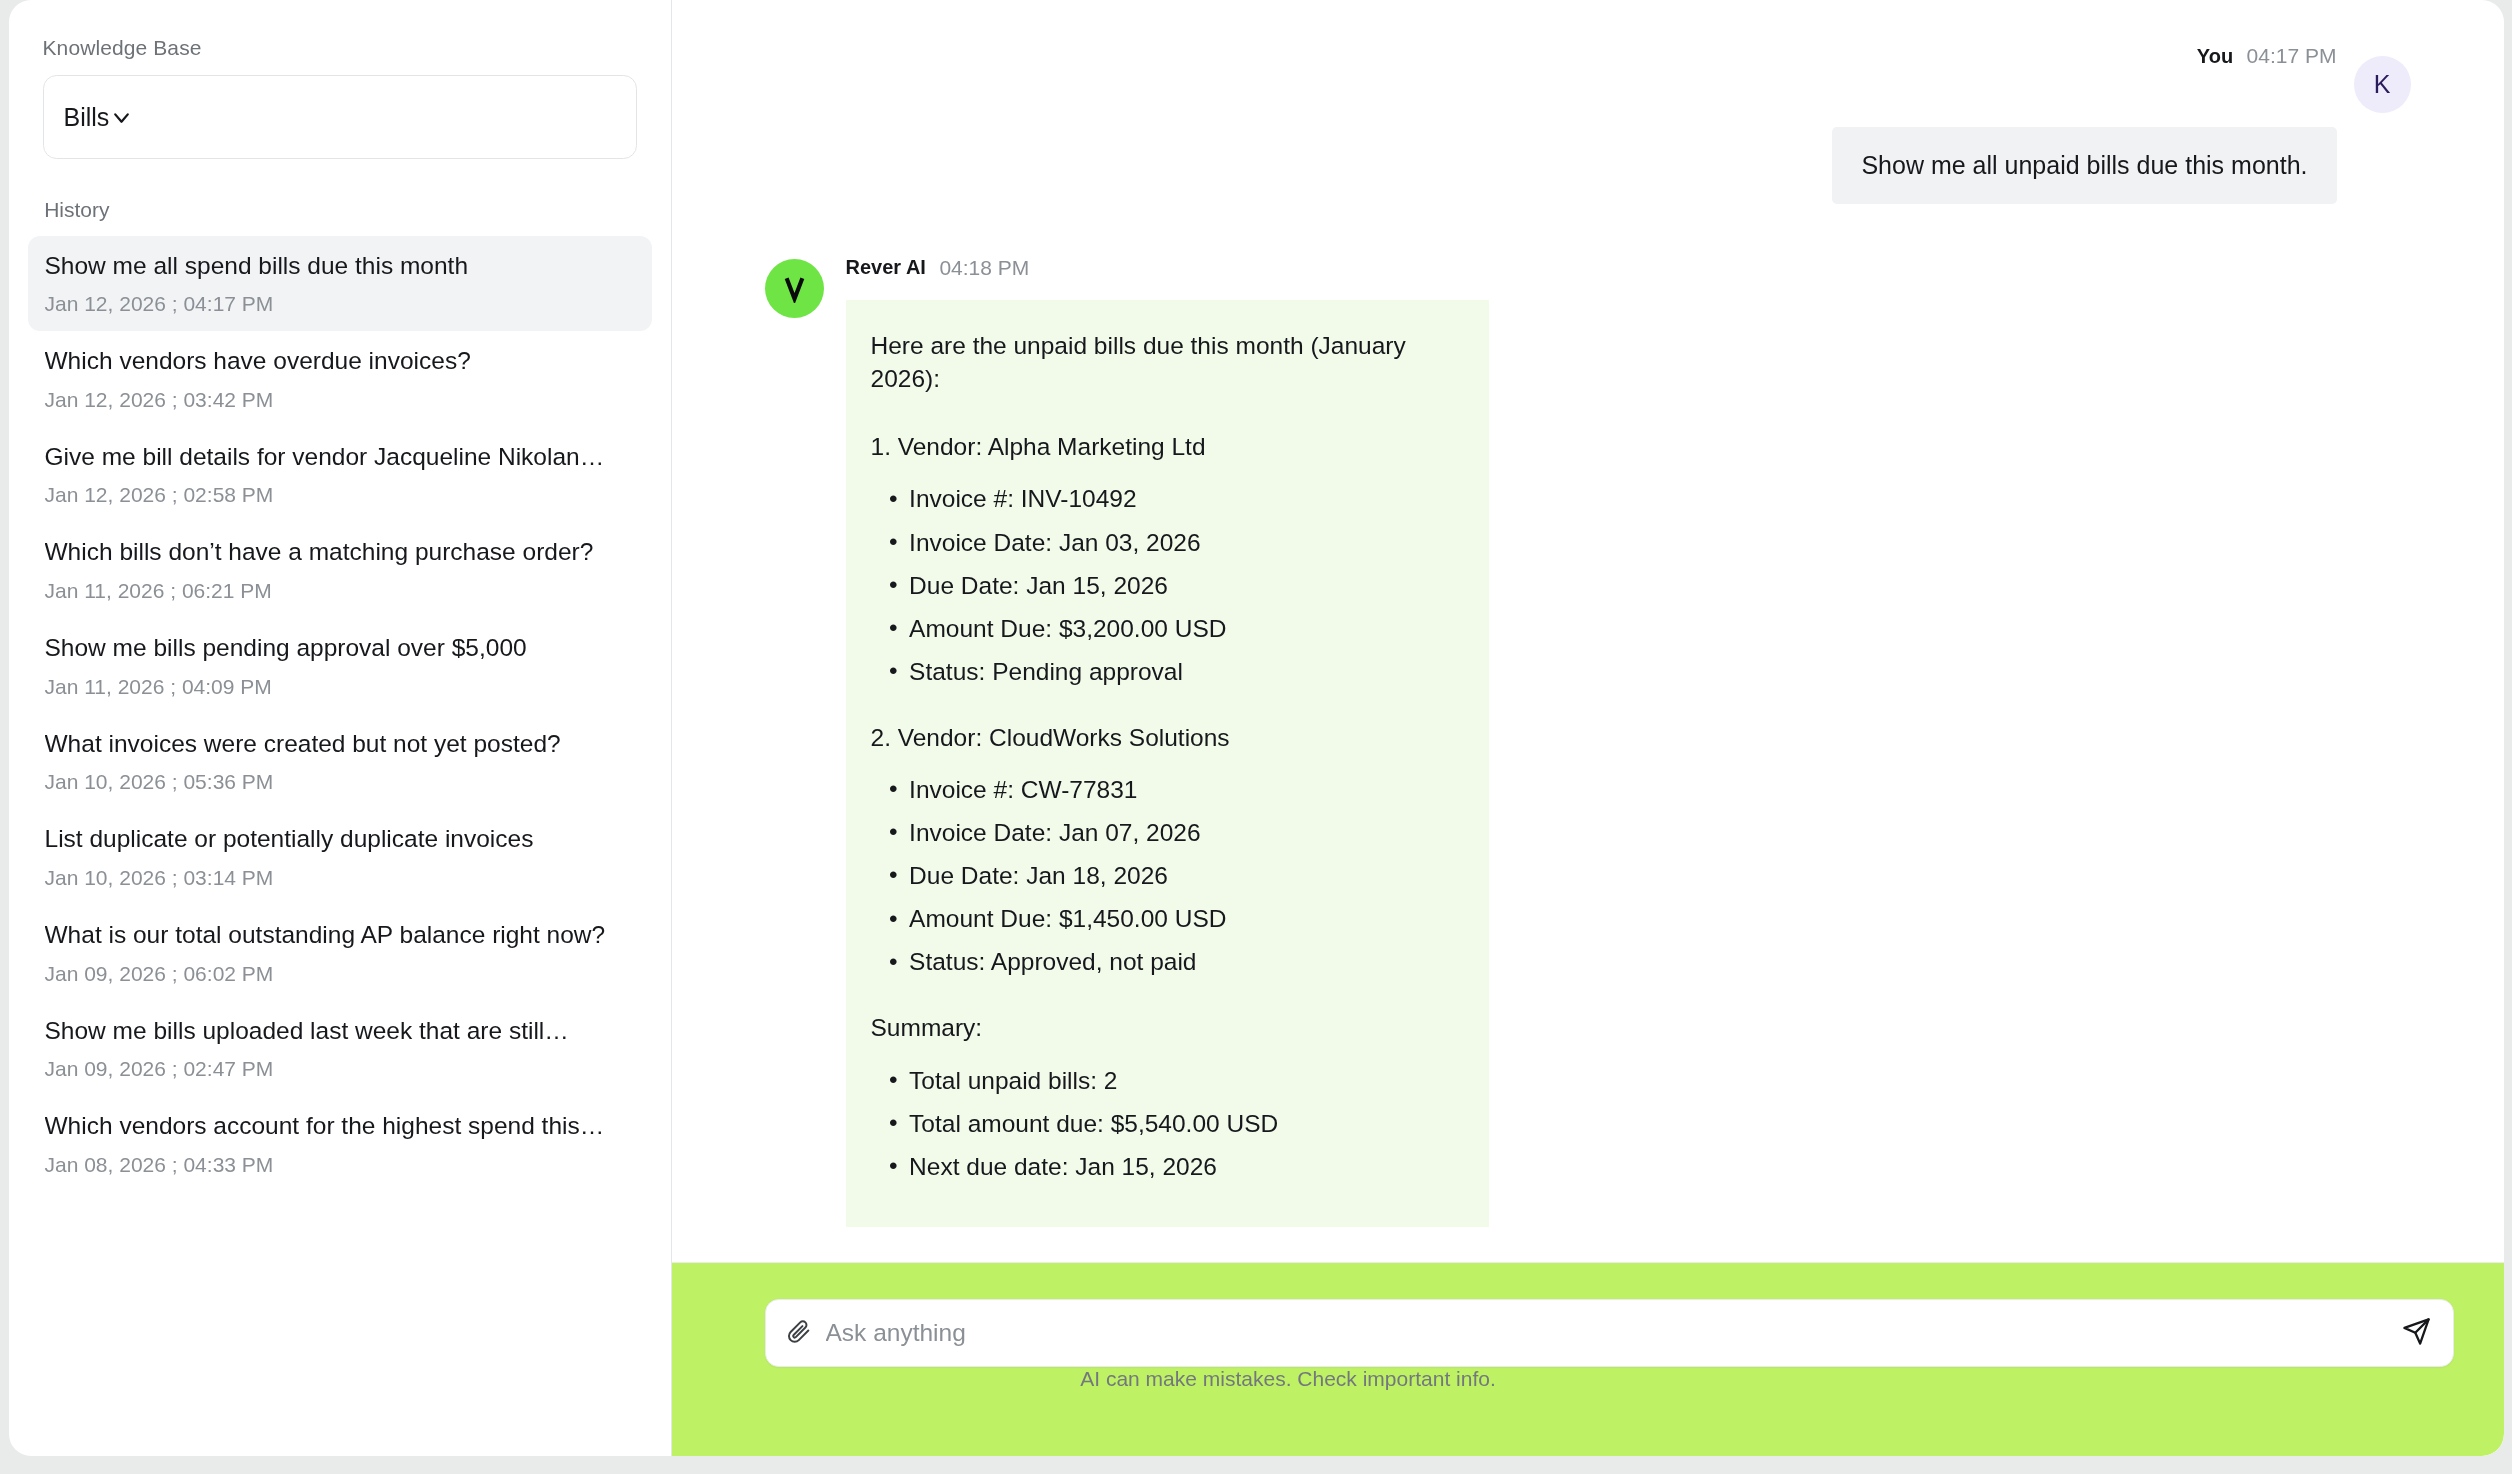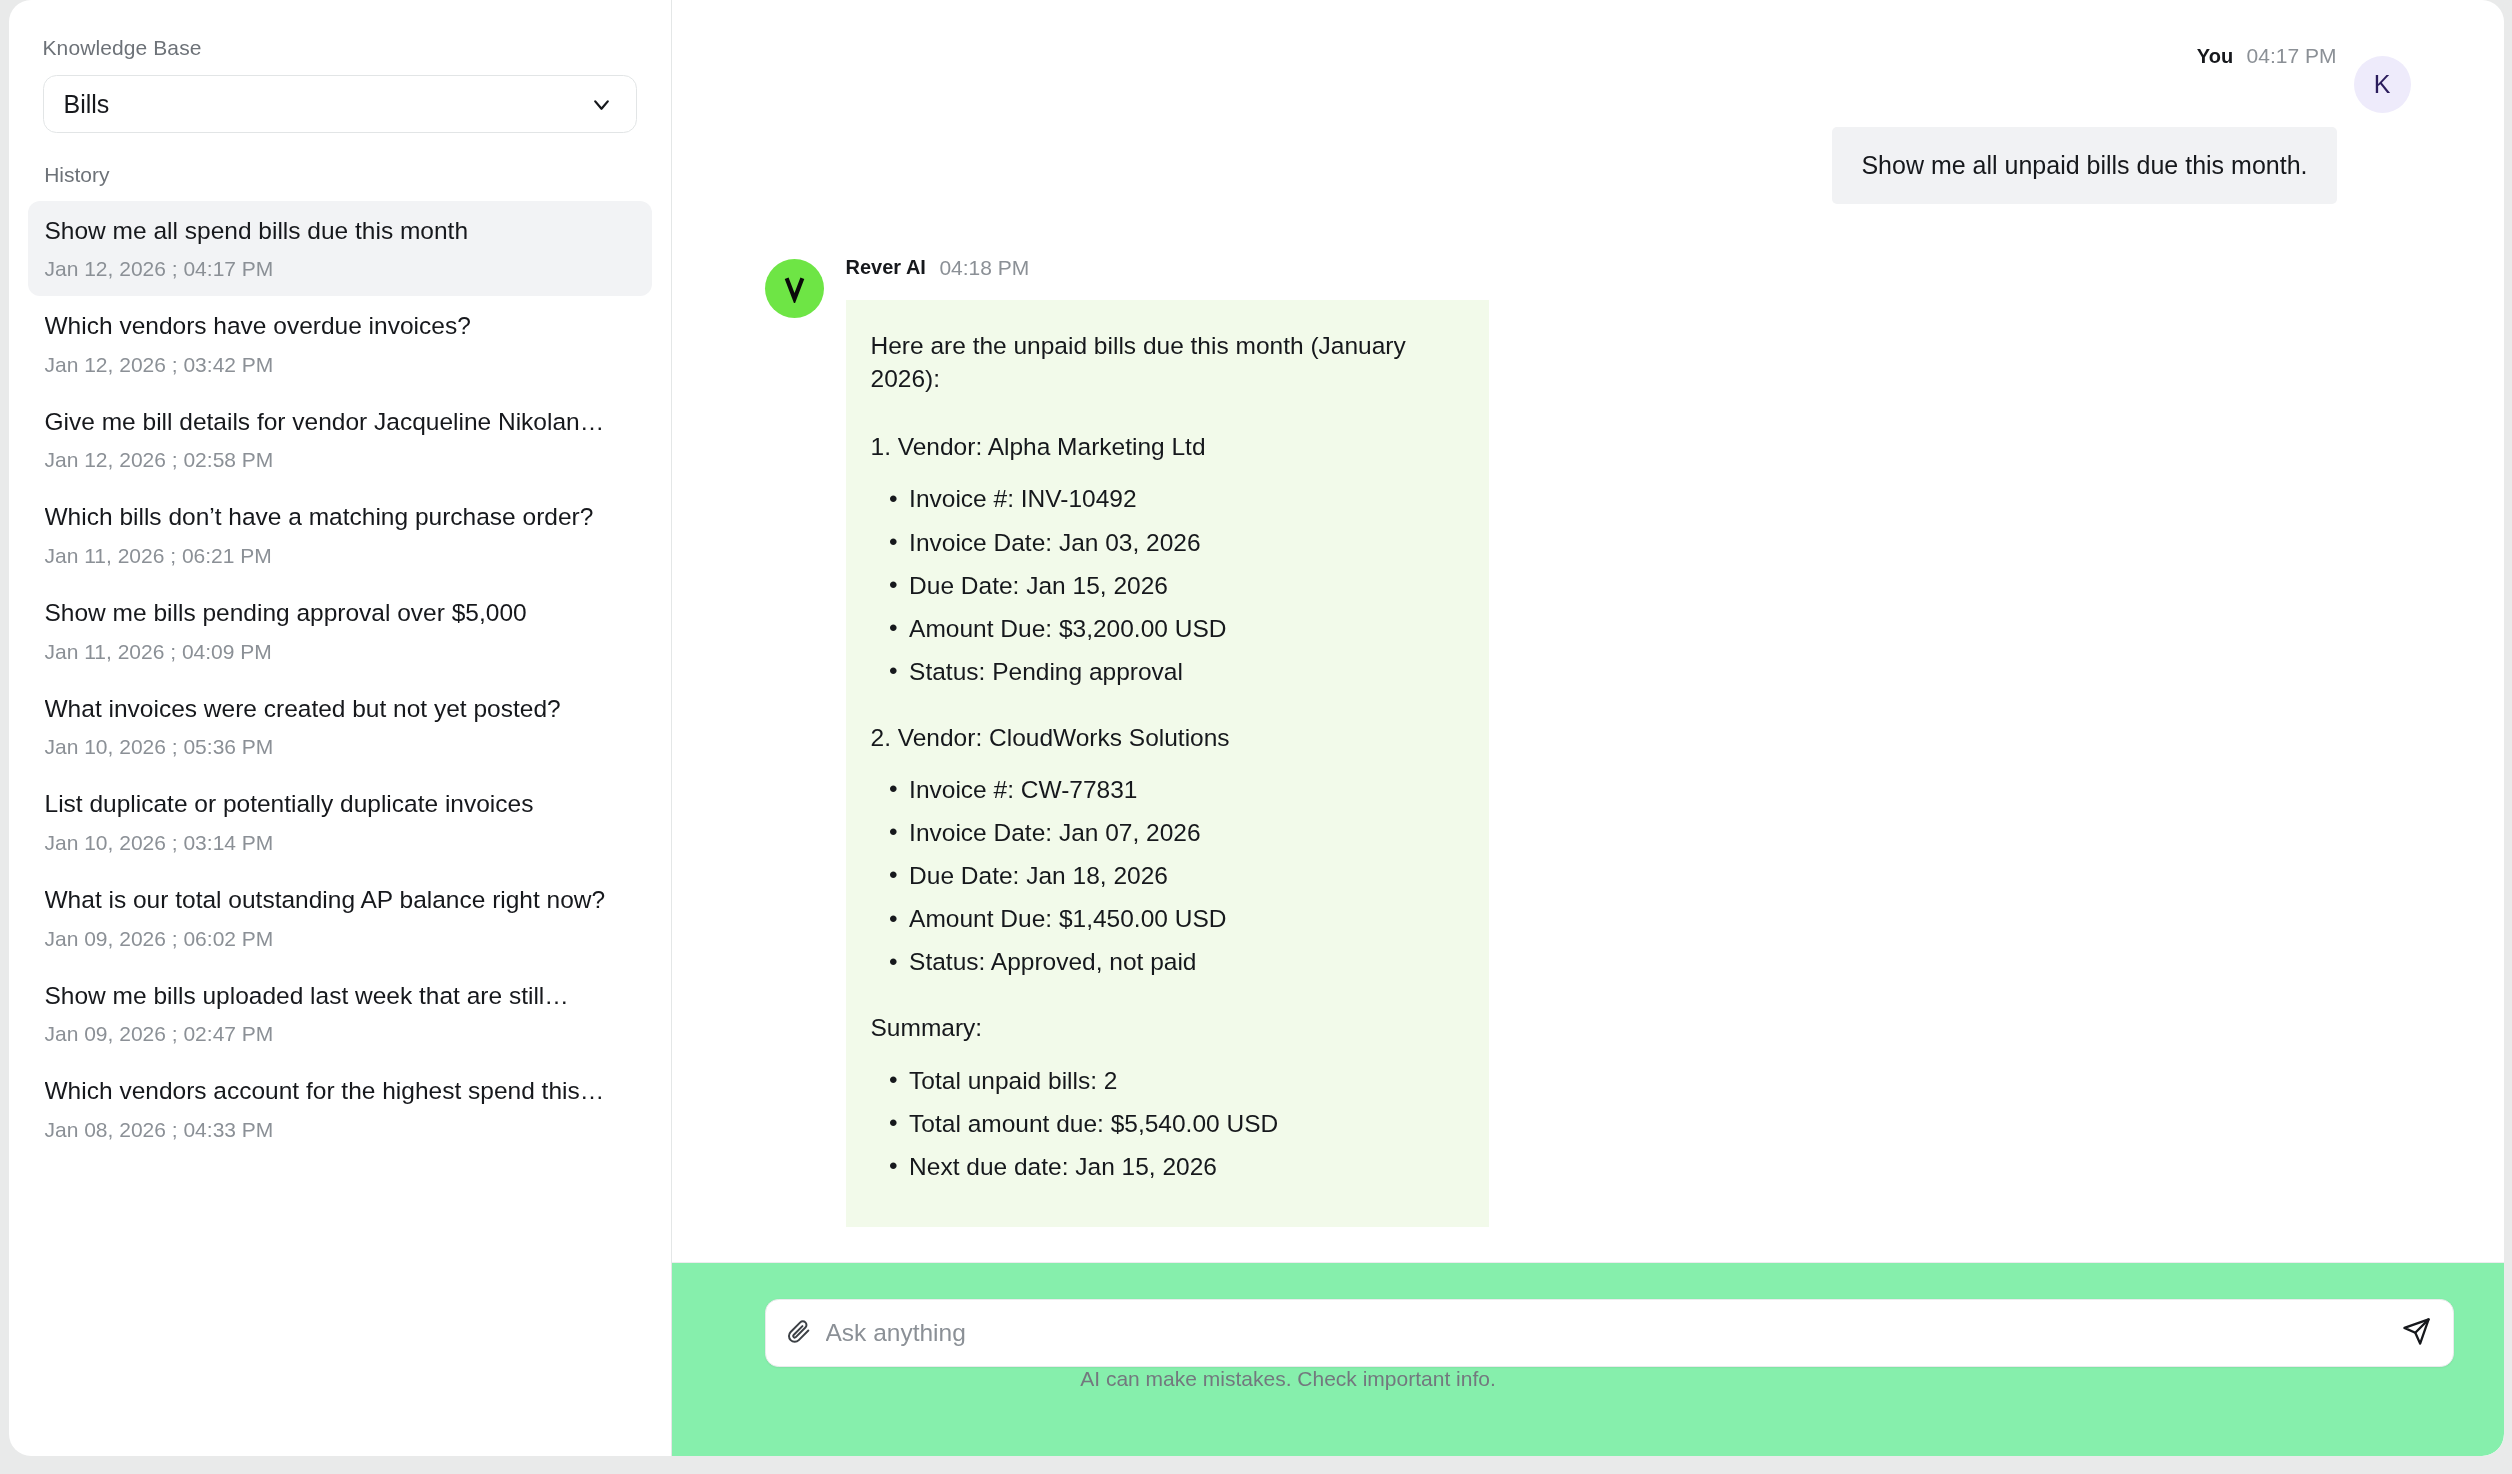--- a/index.html
+++ b/index.html
@@ -29,29 +29,28 @@
     overflow: hidden;
     position: relative;
   }
   .kb-label {
     font-size: 21px;
     color: #6d7278;
     letter-spacing: 0.1px;
     margin-bottom: 15px;
   }
   .kb-select {
-    height: 58px;
+    height: 84px;
     border: 1.7px solid #e2e5e6;
     border-radius: 13.5px;
     background: #fff;
     display: flex;
     align-items: center;
-    justify-content: space-between;
     padding: 0 22px 0 20px;
-    margin-bottom: 30px;
+    margin-bottom: 39px;
   }
   .kb-select-value {
     font-size: 25px;
     color: #16181c;
   }
   .chev { width: 25px; height: 25px; color: #16181c; display: block; }
 
   .history-label {
     font-size: 21px;
     color: #6d7278;
@@ -147,21 +146,21 @@
   .bubble-ai p.tight { margin-bottom: 18.6px; }
   .bubble-ai ul { list-style: none; margin: 0 0 32px 0; padding-left: 18.6px; }
   .bubble-ai li { position: relative; padding-left: 20px; margin-bottom: 9.3px; }
   .bubble-ai li:before {
     content: "•"; position: absolute; left: 0; top: -0.8px; color: #16181c;
   }
   .bubble-ai .last { margin-bottom: 0; }
 
   
   .composer-area {
-    background: #86efac;
+    background: #bef264;
     border-top: 1.7px solid #ececee;
     padding: 36px 50px 0 93px;
     height: 194px;
     border-radius: 0 0 22px 0;
   }
   .composer-box {
     height: 68px;
     background: #ffffff;
     border: 1.7px solid #e9ebec;
     border-radius: 13.5px;

